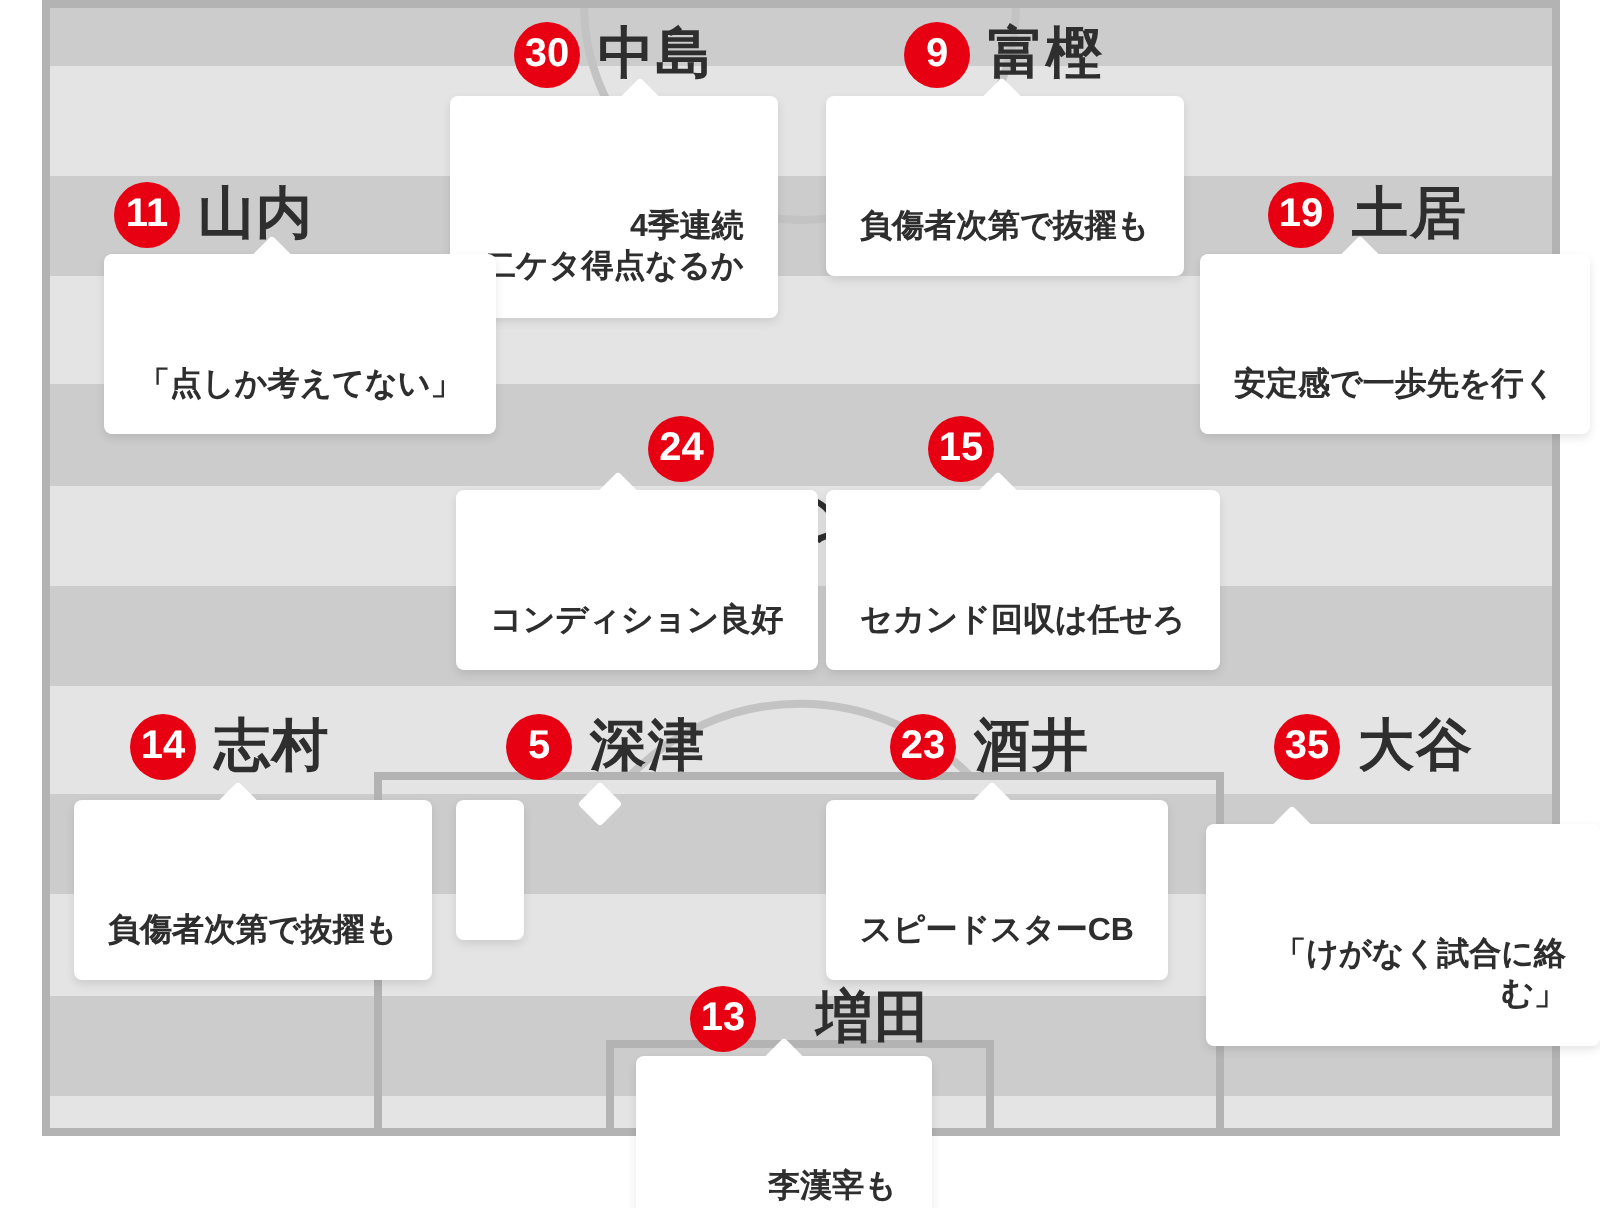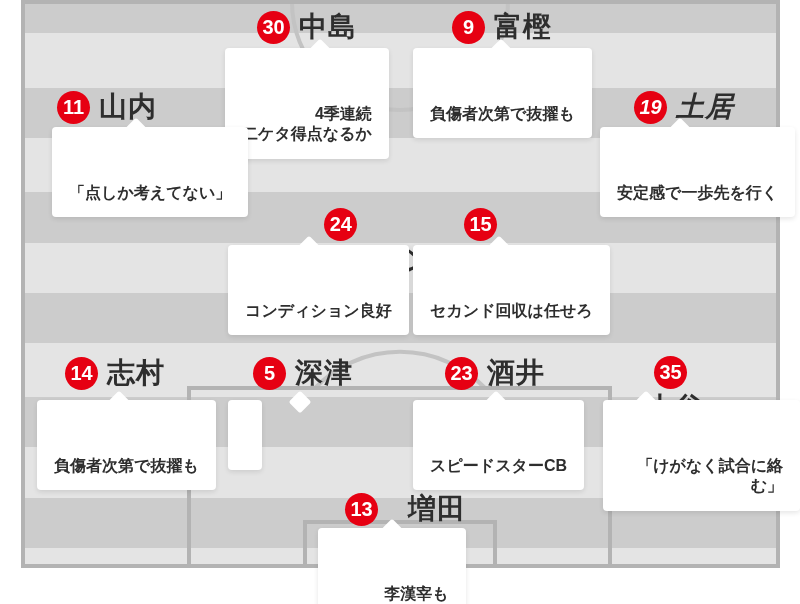--- a/index.html
+++ b/index.html
@@ -86,21 +86,21 @@
         </span>
         <span class="pname">山内</span>
       </div>
       <div class="bubble" style="left: 52px; top: 127px;">
         <span class="pointer" style="left: 76px;"></span>
         <span class="cap">「点しか考えてない」</span>
       </div>
     </div>
 
     <div>
-      <div class="player" style="left: 634px; top: 90px; font-style: italic;">
+      <div class="player" style="left: 634px; top: 90px;">
         <span class="badge">
           <span class="num">19</span>
         </span>
         <span class="pname">土居</span>
       </div>
       <div class="bubble" style="left: 600px; top: 127px;">
         <span class="pointer" style="left: 72px;"></span>
         <span class="cap">安定感で一歩先を行く</span>
       </div>
     </div>
@@ -163,27 +163,27 @@
         </span>
         <span class="pname">酒井</span>
       </div>
       <div class="bubble" style="left: 413px; top: 400px;">
         <span class="pointer" style="left: 75px;"></span>
         <span class="cap">スピードスターCB</span>
       </div>
     </div>
 
     <div>
-      <div class="player" style="left: 637px; top: 356px; flex-direction: column;">
+      <div class="player" style="left: 637px; top: 356px;">
         <span class="badge">
           <span class="num">35</span>
         </span>
         <span class="pname">大谷</span>
       </div>
-      <div class="bubble" style="left: 603px; top: 400px;">
+      <div class="bubble" style="left: 603px; top: 412px;">
         <span class="pointer" style="left: 35px;"></span>
         <span class="cap">「けがなく試合に絡む」</span>
       </div>
     </div>
 
     <div>
       <div class="player" style="left: 345px; top: 492px; gap: 21px;">
         <span class="badge">
           <span class="num">13</span>
         </span>

